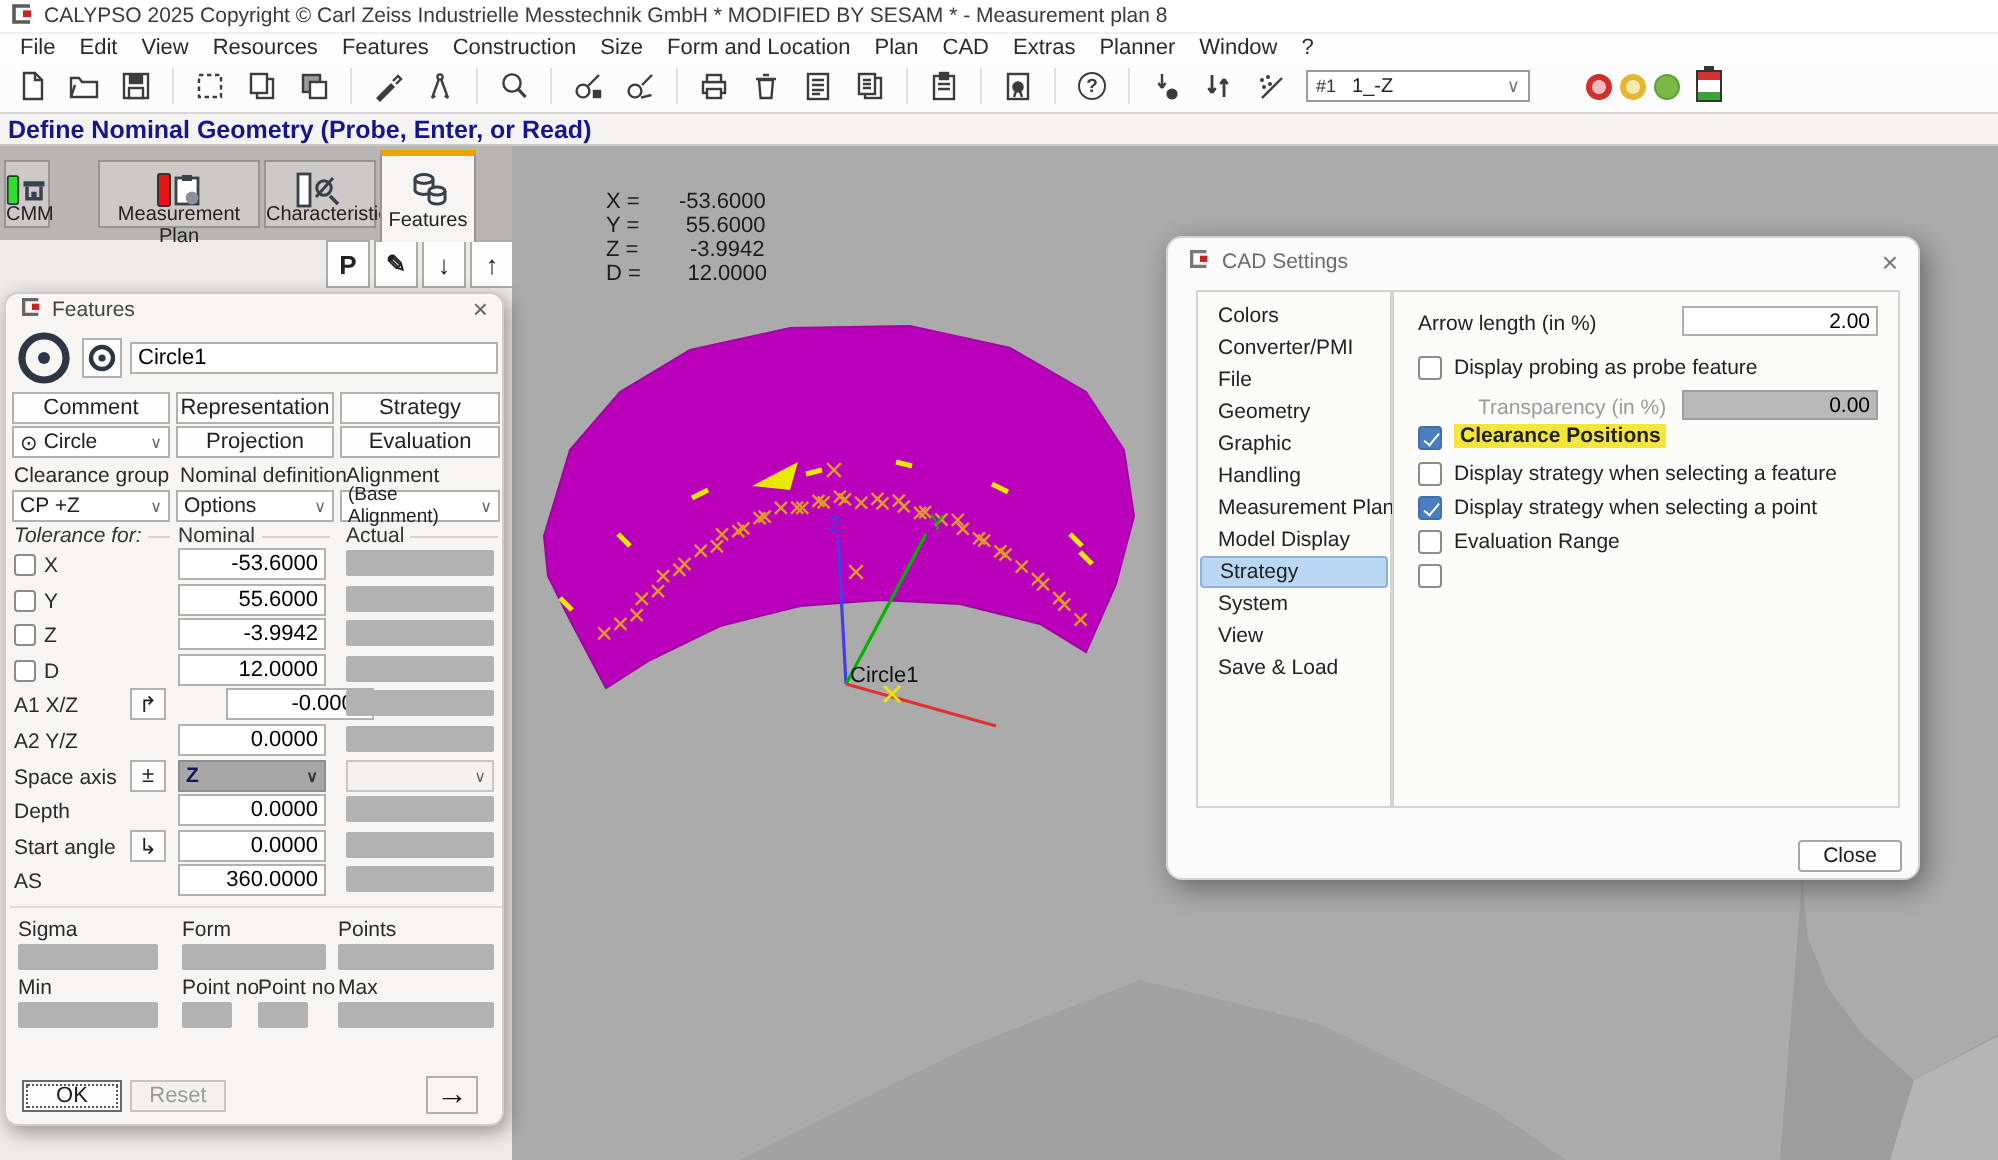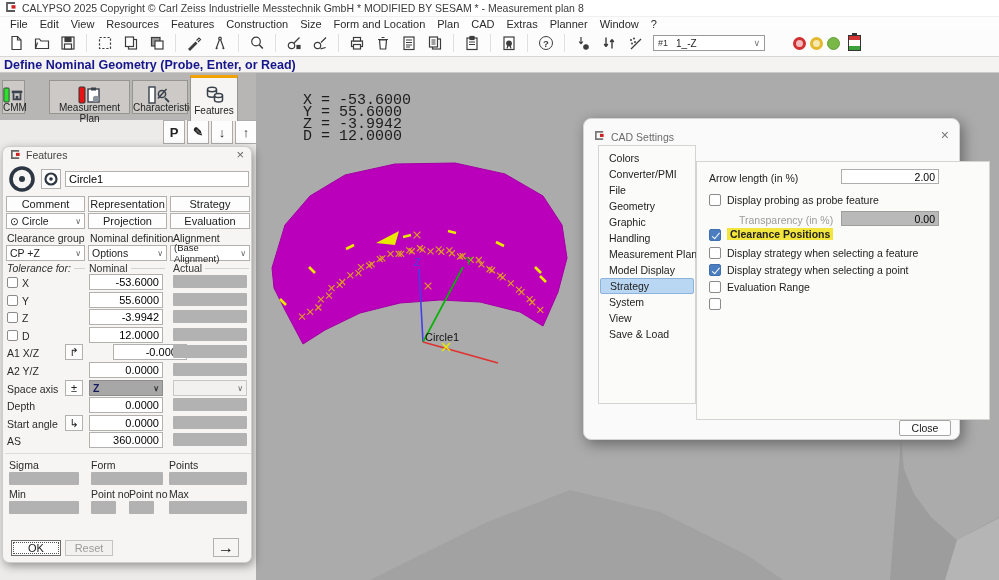--- a/index.html
+++ b/index.html
@@ -41,21 +41,21 @@
   #tabstrip { position:absolute; left:0; top:0; width:256px; height:47px; background:#b8b6b4; }
   .tab { position:absolute; background:#ccc9c7; border:1px solid #97958f; display:block; }
   .tab .ticon { position:absolute; left:0; right:0; top:4px; display:flex; justify-content:center; }
   .tab .tlabel { position:absolute; left:0; right:0; text-align:center; font-size:10px; color:#222; }
   .tab.active { background:#f6f5f3; border-top:3px solid #f0a202; border-bottom:none; z-index:2; }
 
   .sqbtn { position:absolute; width:22px; height:24px; background:#fdfdfd; border:1px solid #aeaca9; display:flex; align-items:center; justify-content:center; font-weight:bold; font-size:13px; color:#222; }
 
   
   #cadview { position:absolute; left:255px; top:0; width:744px; height:507px; background:#ababab; }
-  #coords { position:absolute; left:48px; top:22px; font-family:Liberation Mono, monospace; font-size:15px; color:#1c1c1c; line-height:12px; }
+  #coords { position:absolute; left:48px; top:22px; font-family:Liberation Sans, sans-serif; font-size:11px; color:#1c1c1c; line-height:12px; }
   #coords .eq { white-space:pre; }
   #coords .cv { display:inline-block; width:60px; text-align:right; }
 
   
   #fwin { position:absolute; left:2px; top:73px; width:250px; height:417px; background:#f6f5f3; border:1px solid #cfcdca; border-radius:7px; box-shadow:2px 3px 10px rgba(0,0,0,.38); }
   .fw-title { position:absolute; left:0; top:0; width:100%; height:16px; display:flex; align-items:center; gap:5px; padding:0 7px; }
   .fw-name { font-size:10.5px; color:#444; }
   .fw-close { margin-left:auto; color:#666; font-size:13px; line-height:10px; }
   .fld-l, .fld { border:1px solid #b3b1ae; background:#fff; font-family:"Liberation Sans",sans-serif; font-size:11px; height:16px; padding:0 3px; }
   .fld { text-align:right; }
@@ -70,27 +70,27 @@
   .iconbtn { background:#fdfdfd; border:1px solid #b3b1ae; display:flex; align-items:center; justify-content:center; font-size:11px; color:#222; }
   .sel.gray { background:#a7a7a7; color:#17175e; border-color:#8d8d8d; font-weight:bold; }
   .sel.lite { background:#f2f1ef; border-color:#c8c6c3; }
   .okbtn { position:absolute; background:#fdfdfd; border:1px solid #6b6b6b; outline:1px dotted #555; outline-offset:-3px; font-size:11px; display:flex; align-items:center; justify-content:center; }
   .resetbtn { position:absolute; background:#f2f1ef; border:1px solid #c6c4c1; color:#9a9a9a; font-size:11px; display:flex; align-items:center; justify-content:center; }
   .nextbtn { position:absolute; background:#f6f5f3; border:1px solid #b3b1ae; font-size:16px; font-weight:bold; color:#111; display:flex; align-items:center; justify-content:center; }
   .hline { position:absolute; border-top:1px solid #dddbd8; }
 
   
   #dlg { position:absolute; left:583px; top:45px; width:377px; height:322px; background:#fafafa; border:1px solid #d6d4d2; border-radius:8px; box-shadow:3px 4px 14px rgba(0,0,0,.4); }
-  #dlg .dtitle { position:absolute; left:0; top:0; width:100%; height:24px; display:flex; align-items:flex-end; gap:6px; padding:0 10px; }
+  #dlg .dtitle { position:absolute; left:0; top:0; width:100%; height:24px; display:flex; align-items:center; gap:6px; padding:0 10px; }
   #dlg .dname { font-size:10.5px; color:#6b6b6b; }
   #dlg .dclose { margin-left:auto; color:#777; font-size:14px; }
   #navbox { position:absolute; left:14px; top:26px; width:98px; height:259px; border:1px solid #d6d4d2; background:#fbfbfa; padding-top:4px; }
   .nav-item { height:16px; line-height:16px; padding-left:9px; font-size:10.5px; color:#222; margin:0 1px; white-space:nowrap; }
   .nav-item.selected { background:#b9d7f2; border:1px solid #8ab4dd; border-radius:2px; line-height:14px; }
-  #contentbox { position:absolute; left:112px; top:42px; width:294px; height:259px; border:1px solid #d6d4d2; background:#fbfbfa; }
+  #contentbox { position:absolute; left:112px; top:26px; width:254px; height:259px; border:1px solid #d6d4d2; background:#fbfbfa; }
   .drow-label { position:absolute; font-size:10.5px; color:#222; white-space:nowrap; }
   .dcb { position:absolute; width:12px; height:12px; border:1px solid #8b8b8b; border-radius:2px; background:#fff; }
   .dcb.on { background:#4a7ec0; border-color:#3f70ad; }
   .dcb.on::after { content:""; position:absolute; left:3.5px; top:1px; width:3px; height:6.5px; border:solid #fff; border-width:0 1.6px 1.6px 0; transform:rotate(40deg); }
   .cb-label { position:absolute; font-size:10.5px; color:#222; white-space:nowrap; }
   .cb-label.hl { background:#f2e53c; padding:0 3px; font-weight:bold; }
   .dfld { position:absolute; width:98px; height:15px; border:1px solid #b0aeac; background:#fff; font-family:"Liberation Sans",sans-serif; font-size:10.5px; text-align:right; padding:0 3px; }
   .dfld.disabled { background:#b9b9b9; border-color:#9e9e9e; color:#000; }
   .dis { color:#9b9b9b !important; }
   .closebtn { position:absolute; background:#fdfdfd; border:1px solid #a8a6a4; border-radius:2px; font-size:10.5px; display:flex; align-items:center; justify-content:center; }

